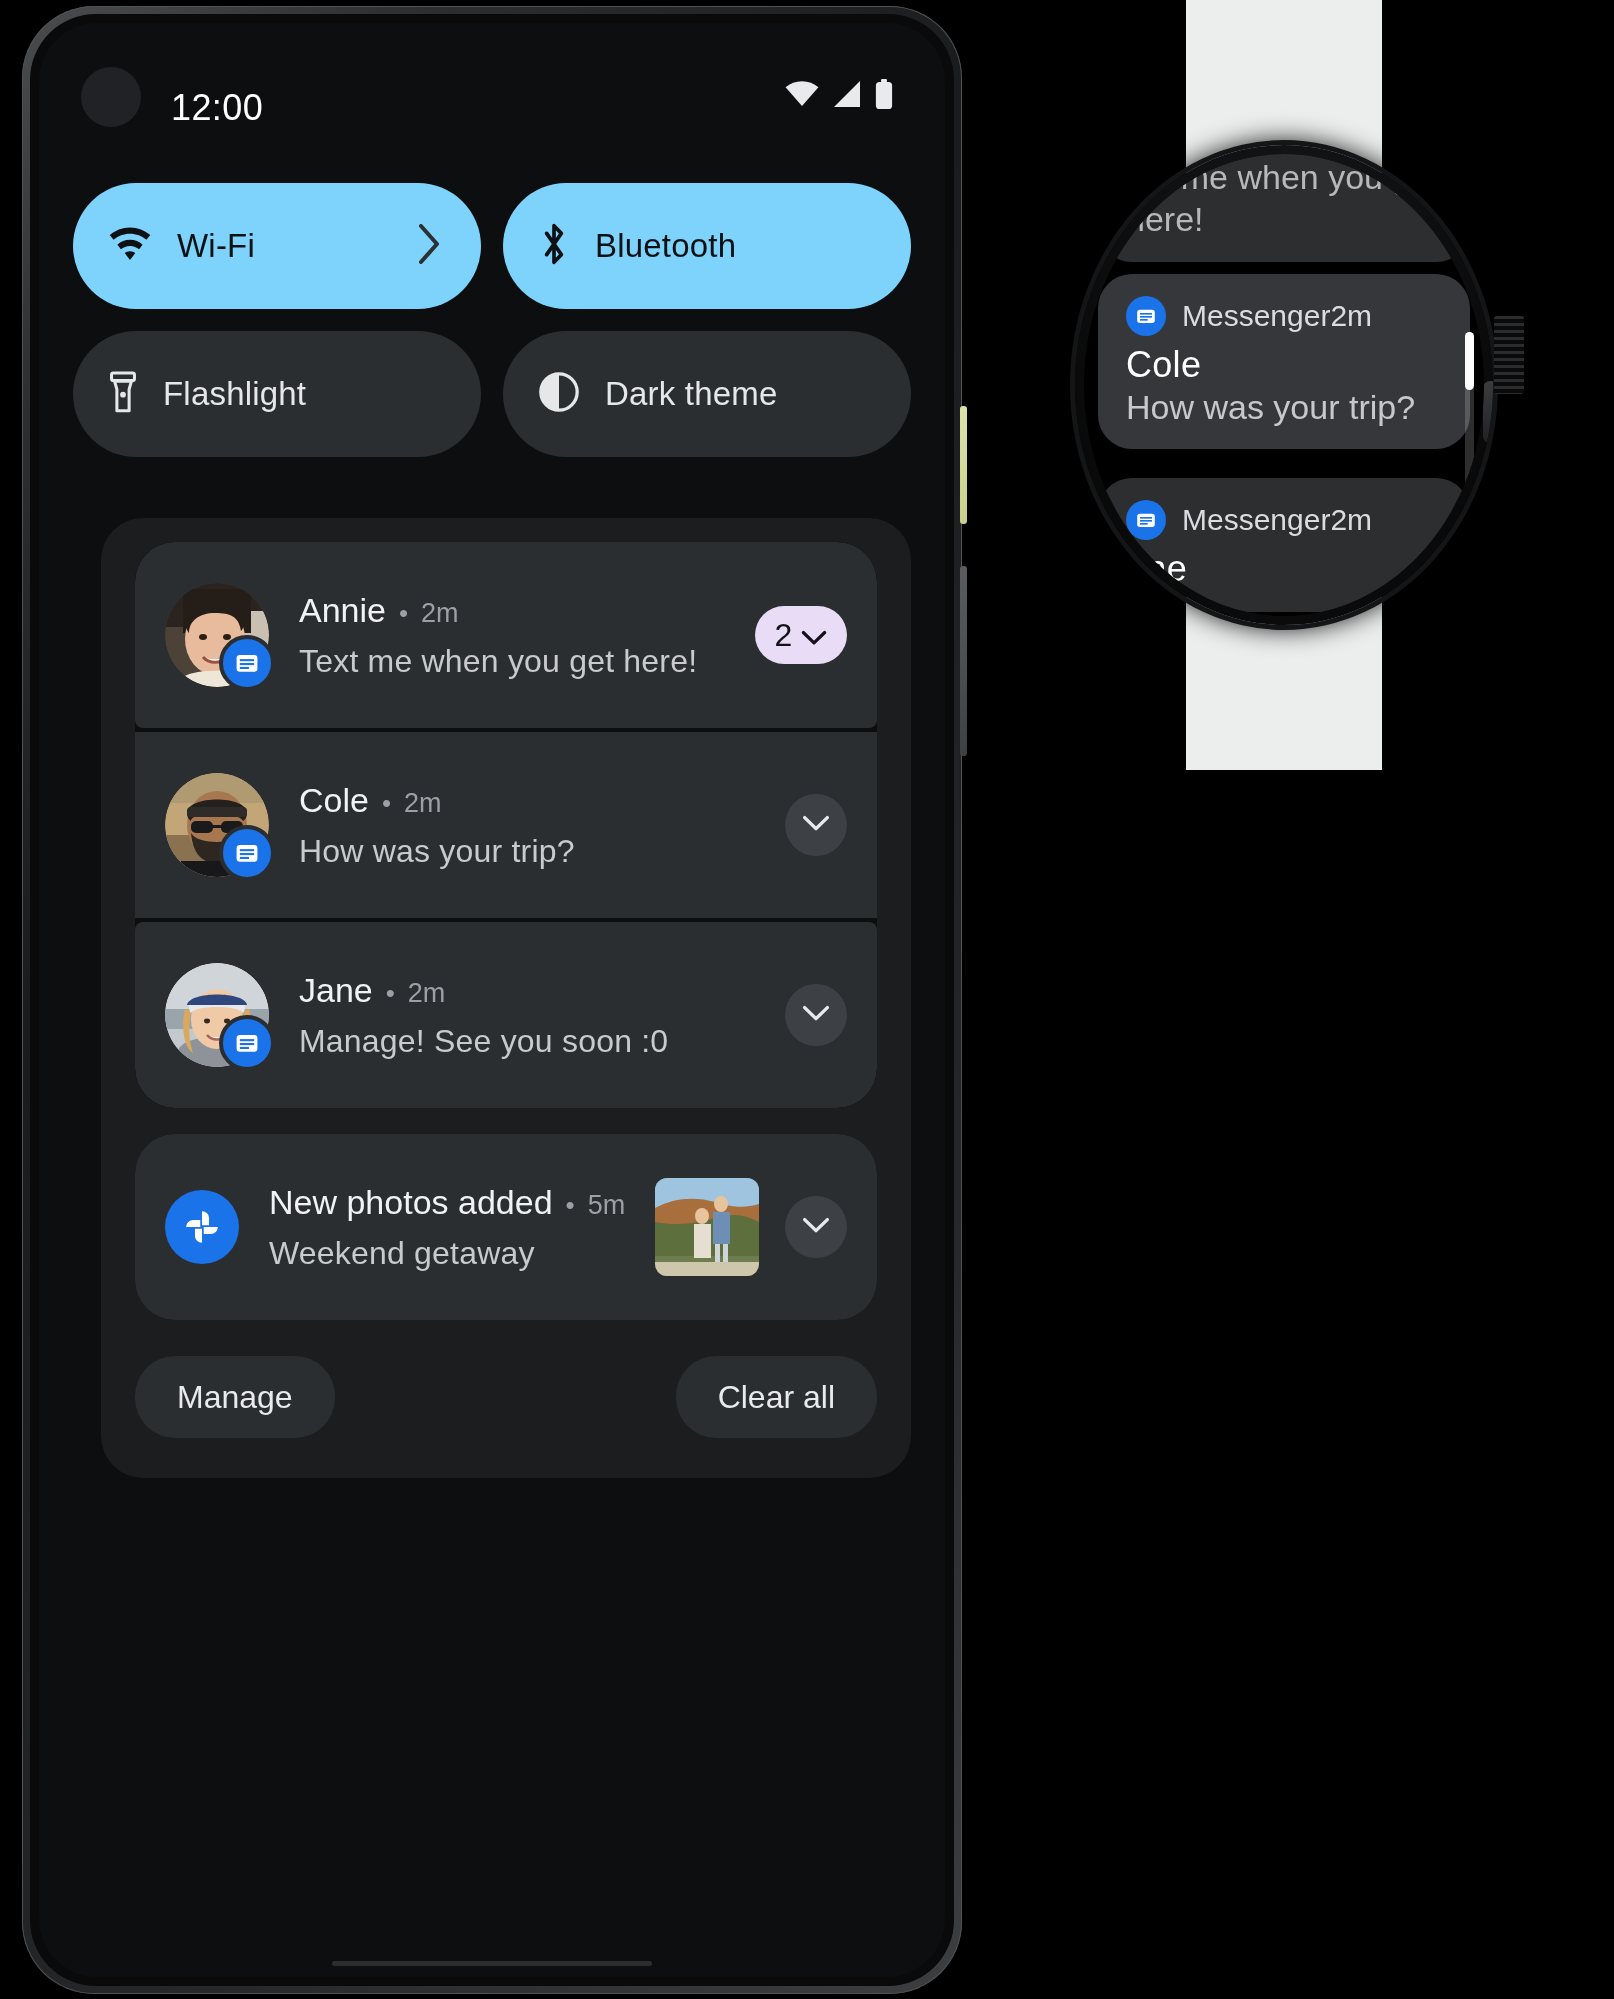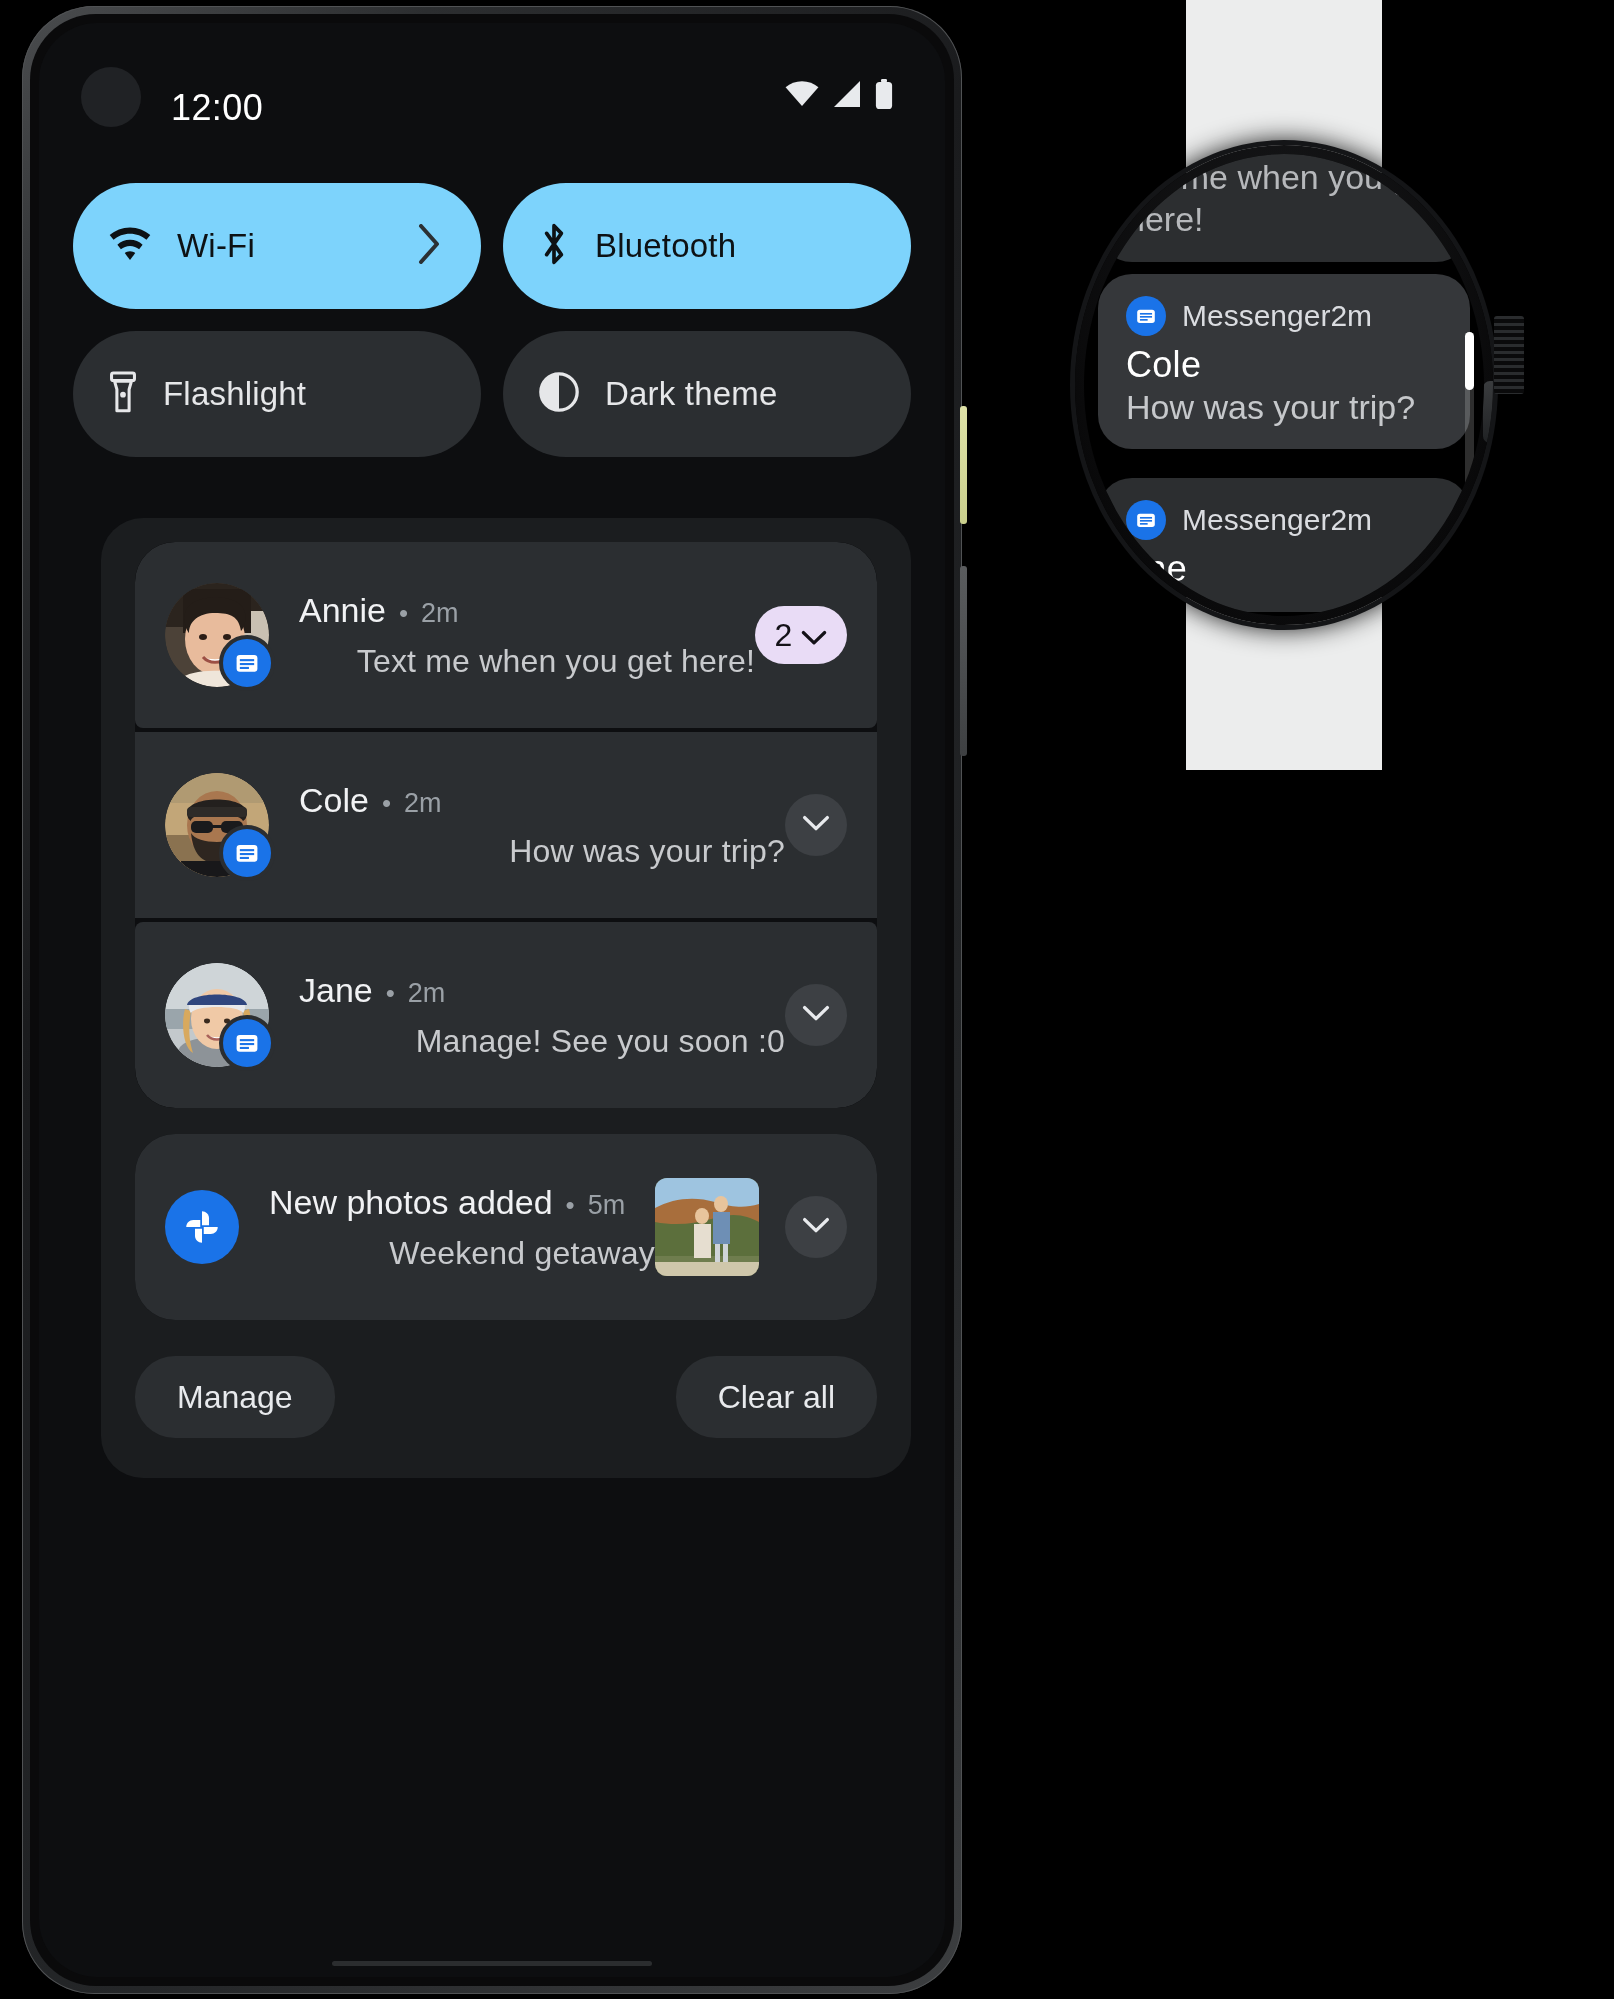--- a/index.html
+++ b/index.html
@@ -54,21 +54,21 @@
   .group .notif:only-child{border-radius:8px;}
 
   .avatar{position:relative;width:104px;height:104px;flex:0 0 104px;margin-right:30px;}
   .avatar .pic{width:104px;height:104px;border-radius:50%;overflow:hidden;display:block;}
   .appbadge{position:absolute;right:-6px;bottom:-4px;width:48px;height:48px;border-radius:50%;
       background:#1a73e8;border:4px solid #2b2e31;display:flex;align-items:center;justify-content:center;}
   .notif-text{flex:1;min-width:0;}
   .notif-head{font-size:34px;color:#f1f2f4;display:flex;align-items:baseline;gap:13px;}
   .notif-head .dot{color:#9aa0a6;font-size:26px;}
   .notif-head .time{color:#9aa0a6;font-size:27px;}
-  .notif-body{font-size:32px;color:#c8cacd;margin-top:13px;letter-spacing:.2px;text-align:right;}
+  .notif-body{font-size:32px;color:#c8cacd;margin-top:13px;letter-spacing:.2px;}
 
   .count-pill{flex:0 0 auto;background:#e9dcf6;color:#141218;border-radius:30px;
       height:58px;min-width:92px;display:flex;align-items:center;justify-content:center;gap:9px;
       font-size:32px;padding:0 16px;box-sizing:border-box;}
   .expand-btn{flex:0 0 auto;width:62px;height:62px;border-radius:50%;background:#3d4044;
       display:flex;align-items:center;justify-content:center;}
 
   .photos-icon{width:74px;height:74px;border-radius:50%;background:#1a73e8;flex:0 0 74px;
       margin-right:30px;display:flex;align-items:center;justify-content:center;}
   .thumb{width:104px;height:98px;border-radius:12px;overflow:hidden;flex:0 0 104px;margin-right:26px;}

